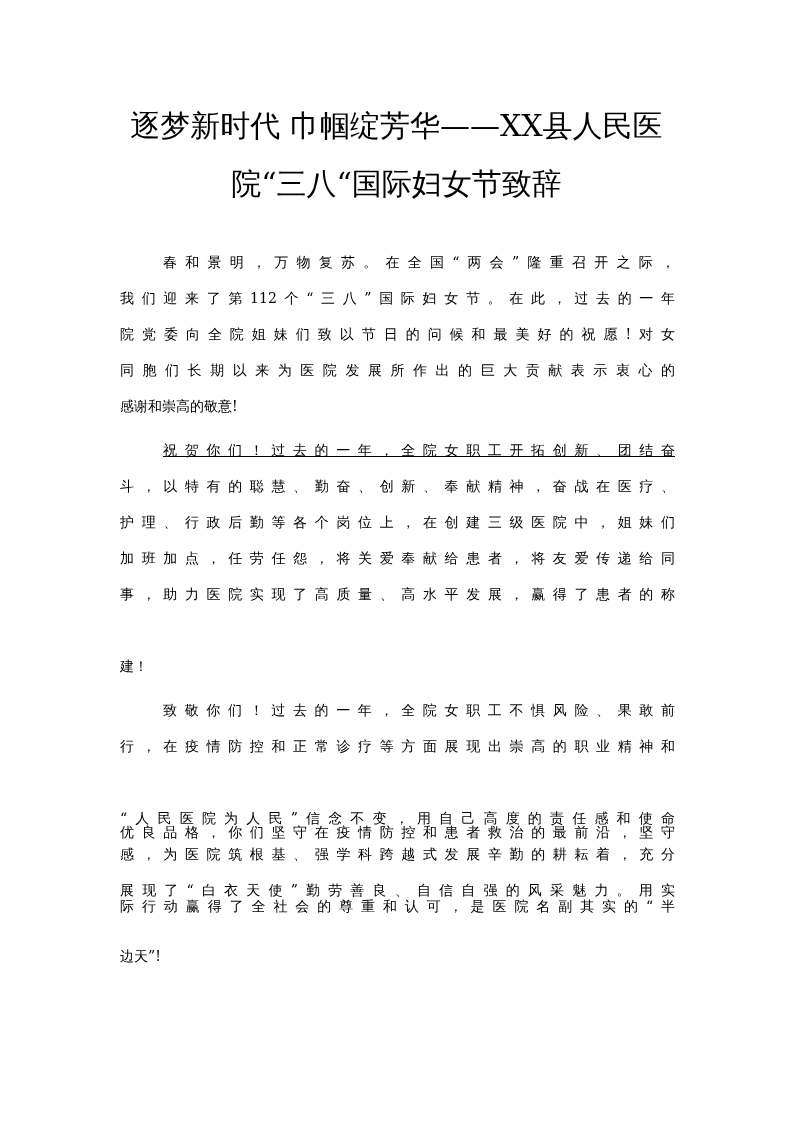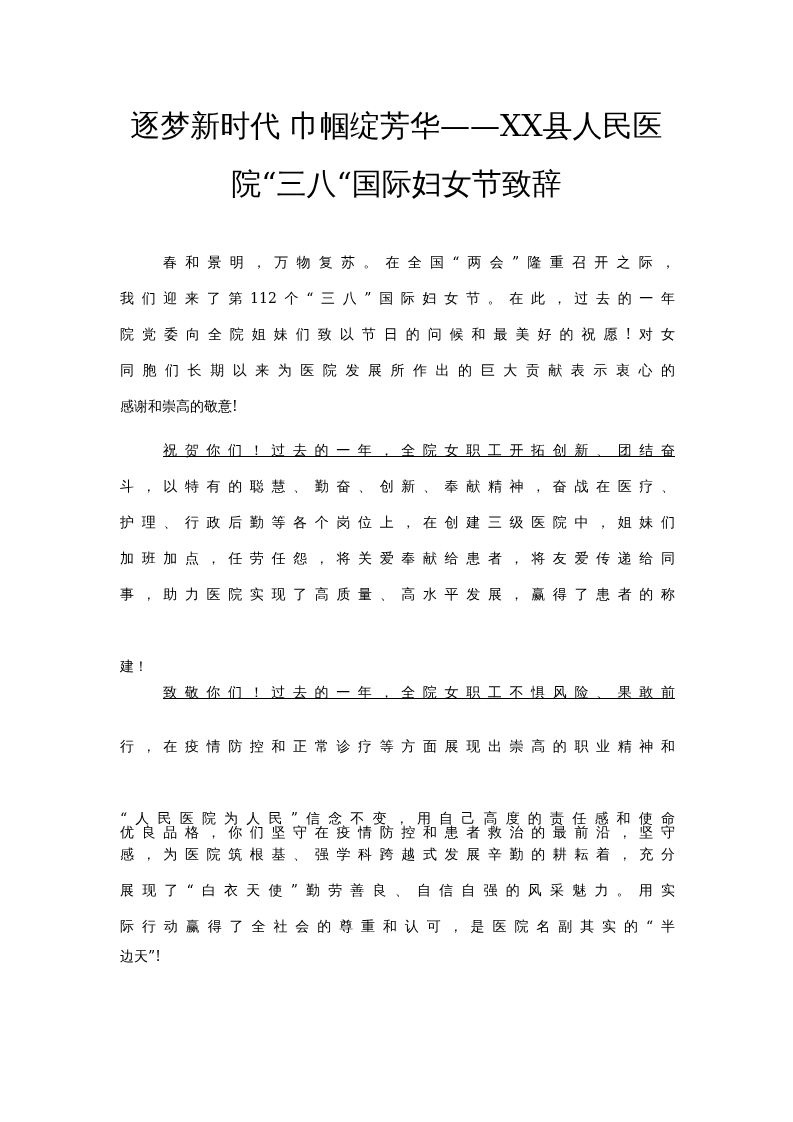--- a/index.html
+++ b/index.html
@@ -67,22 +67,22 @@
   <div class="body-line" style="top:358px;">同胞们长期以来为医院发展所作出的巨大贡献表示衷心的</div>
   <div class="body-line last" style="top:394px;">感谢和崇高的敬意!</div>
 
   <div class="body-line indent" style="top:438px;text-decoration:underline;">祝贺你们！过去的一年，全院女职工开拓创新、团结奋</div>
   <div class="body-line" style="top:474px;">斗，以特有的聪慧、勤奋、创新、奉献精神，奋战在医疗、</div>
   <div class="body-line" style="top:510px;">护理、行政后勤等各个岗位上，在创建三级医院中，姐妹们</div>
   <div class="body-line" style="top:546px;">加班加点，任劳任怨，将关爱奉献给患者，将友爱传递给同</div>
   <div class="body-line" style="top:582px;">事，助力医院实现了高质量、高水平发展，赢得了患者的称</div>
   <div class="body-line last" style="top:654px;">建！</div>
 
-  <div class="body-line indent" style="top:680px;text-decoration:underline;">致敬你们！过去的一年，全院女职工不惧风险、果敢前</div>
+  <div class="body-line indent" style="top:698px;">致敬你们！过去的一年，全院女职工不惧风险、果敢前</div>
   <div class="body-line" style="top:734px;">行，在疫情防控和正常诊疗等方面展现出崇高的职业精神和</div>
   <div class="body-line" style="top:808px;margin-top:12px;">优良品格，你们坚守在疫情防控和患者救治的最前沿，坚守</div>
   <div class="body-line" style="top:806px;">“人民医院为人民”信念不变，用自己高度的责任感和使命</div>
   <div class="body-line" style="top:842px;">感，为医院筑根基、强学科跨越式发展辛勤的耕耘着，充分</div>
   <div class="body-line" style="top:878px;">展现了“白衣天使”勤劳善良、自信自强的风采魅力。用实</div>
-  <div class="body-line" style="top:914px;">际行动赢得了全社会的尊重和认可，是医院名副其实的“半</div>
+  <div class="body-line" style="top:894px;">际行动赢得了全社会的尊重和认可，是医院名副其实的“半</div>
   <div class="body-line last" style="top:932px;margin-top:12px;">边天”!</div>
 
 </div>
 
 </body></html>

